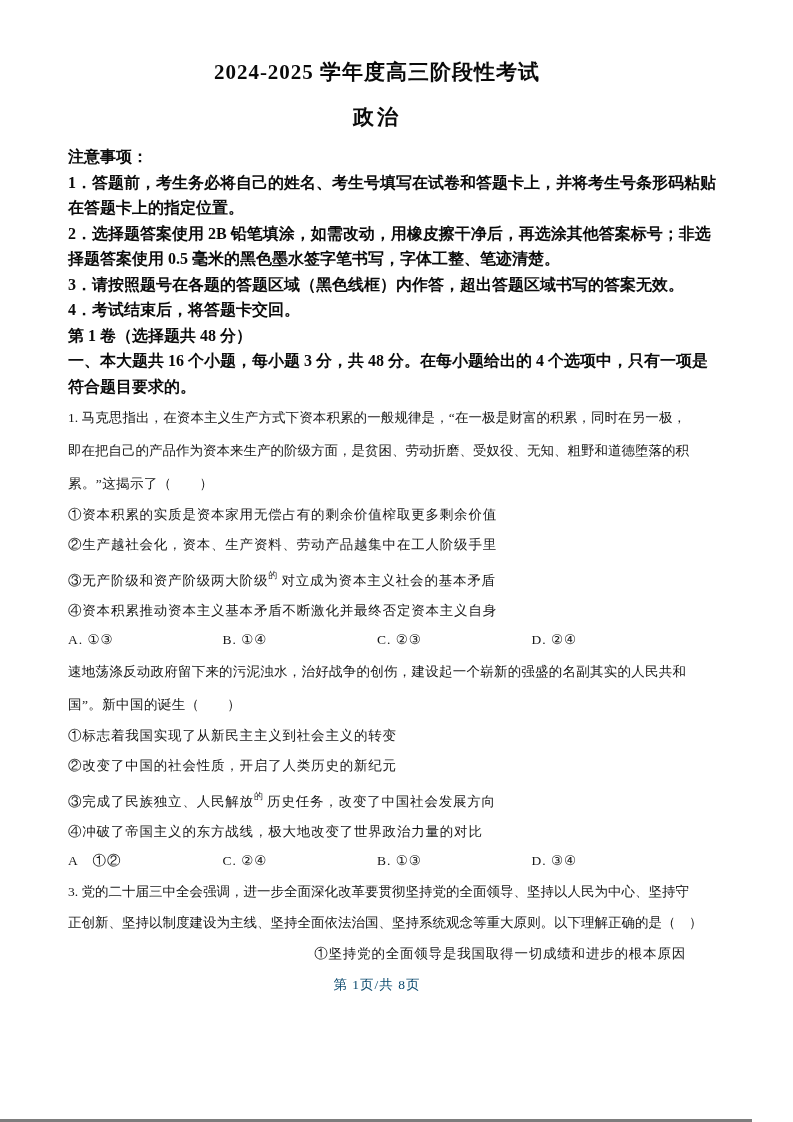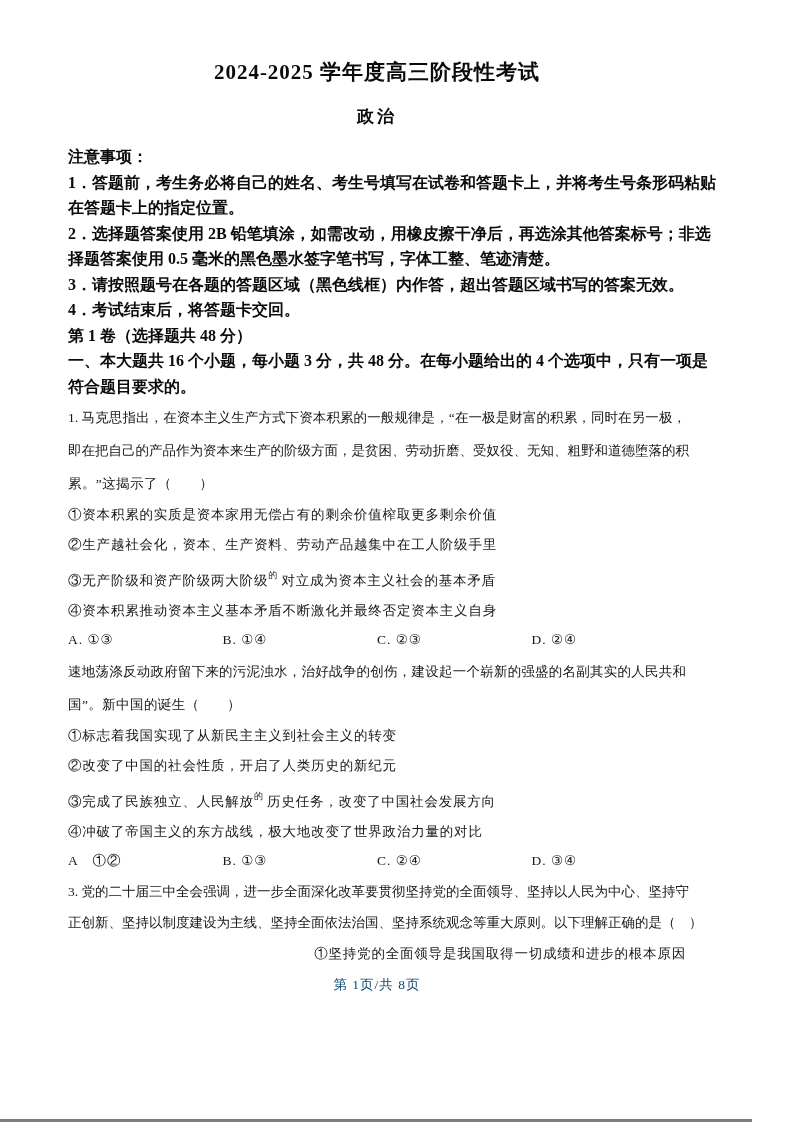--- a/index.html
+++ b/index.html
@@ -10,21 +10,21 @@
     color:#161616;
     -webkit-font-smoothing:antialiased;
   }
   .page { width:752px; height:1122px; padding:56px 66px 0 68px; position:relative; }
 
   .title {
     text-align:center; font-weight:bold; font-size:21px; line-height:32px;
     letter-spacing:1px; color:#0a0a0a;
   }
   .subtitle {
-    text-align:center; font-weight:bold; font-size:17px; line-height:30px;
+    text-align:center; font-weight:bold; font-size:21px; line-height:30px;
     margin-top:14px; letter-spacing:3px; color:#0a0a0a;
   }
 
   .notice { margin-top:12px; }
   .bline {
     font-weight:bold; font-size:16px; line-height:25.5px; color:#0b0b0b;
     white-space:nowrap;
   }
   .fill { text-align:justify; text-align-last:justify; }
 
@@ -88,22 +88,22 @@
 
   <div class="question q2">
     <div class="qstem fill">速地荡涤反动政府留下来的污泥浊水，治好战争的创伤，建设起一个崭新的强盛的名副其实的人民共和</div>
     <div class="qstem">国”。新中国的诞生（　　）</div>
     <div class="qopt">①标志着我国实现了从新民主主义到社会主义的转变</div>
     <div class="qopt">②改变了中国的社会性质，开启了人类历史的新纪元</div>
     <div class="qopt"><span>③完成了民族独立、人民解放</span><span class="sup">的</span><span> 历史任务，改变了中国社会发展方向</span></div>
     <div class="qopt">④冲破了帝国主义的东方战线，极大地改变了世界政治力量的对比</div>
     <div class="choices">
       <span class="choice">A　①②</span>
+      <span class="choice">C. ②④</span>
       <span class="choice">B. ①③</span>
-      <span class="choice">C. ②④</span>
       <span class="choice">D. ③④</span>
     </div>
   </div>
 
   <div class="question q3">
     <div class="qstem fill">3. 党的二十届三中全会强调，进一步全面深化改革要贯彻坚持党的全面领导、坚持以人民为中心、坚持守</div>
     <div class="qstem fill">正创新、坚持以制度建设为主线、坚持全面依法治国、坚持系统观念等重大原则。以下理解正确的是（　）</div>
     <div class="qopt">①坚持党的全面领导是我国取得一切成绩和进步的根本原因</div>
   </div>
 

